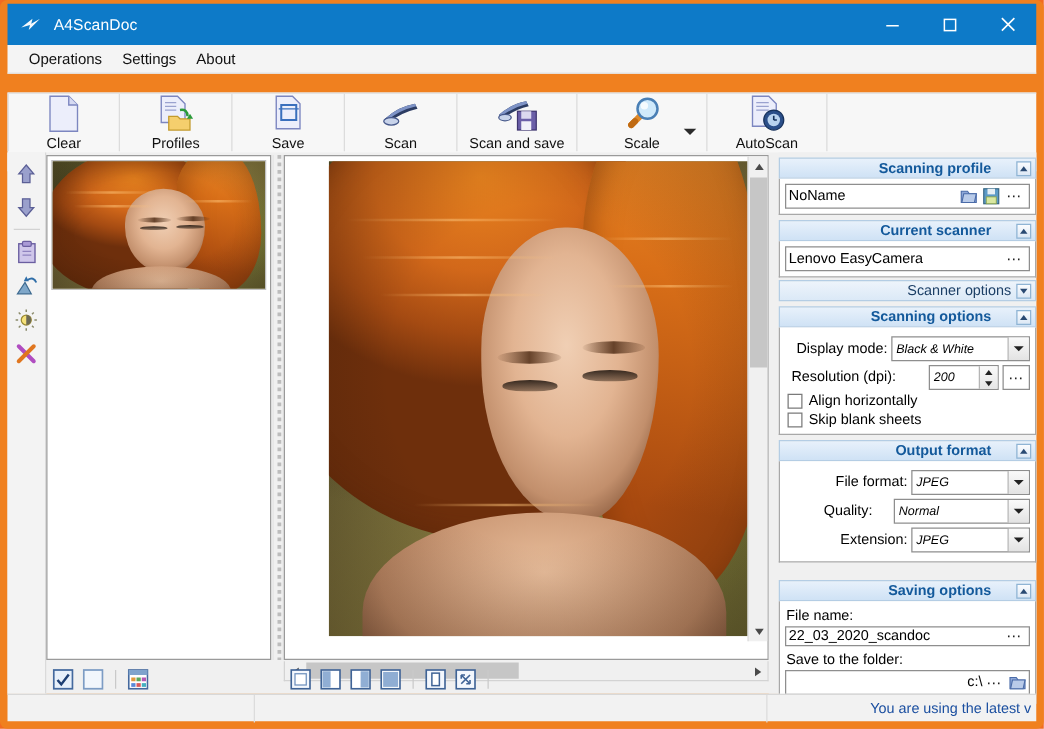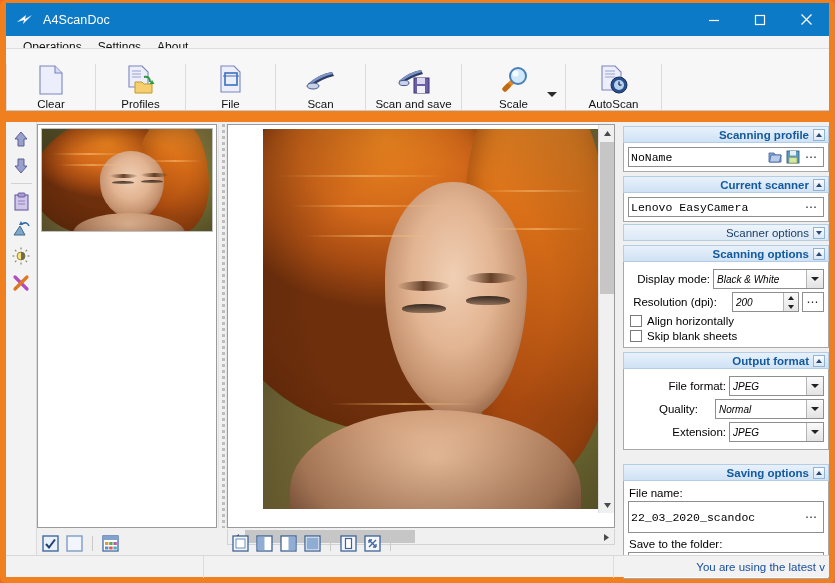--- a/index.html
+++ b/index.html
@@ -39,25 +39,25 @@
   
   .menubar {
     position:absolute; left:6px; top:36px; width:823px; height:23px;
     background:#f4f4f4;
     display:flex; align-items:center; padding-left:9px;
     border-bottom:1px solid #e2e2e2;
   }
   .menuitem { font-size:12px; padding:2px 8px; color:#111; }
   
   .toolbar {
-    position:absolute; left:6px; top:48px; width:823px; height:63px;
+    position:absolute; left:6px; top:74px; width:823px; height:63px;
     background:#f7f7f7;
     border-top:1px solid #dedede;
     border-bottom:1px solid #c8c8c8;
-    display:flex; align-items:flex-end;
+    display:flex; align-items:flex-start;
   }
   .tb-btn {
     width:90px; display:flex; flex-direction:column; align-items:center; justify-content:center;
     gap:2px; border-right:1px solid #dcdcdc; position:relative;
   }
   .tb-btn:first-child { border-left:1px solid #dcdcdc; }
   .tb-ico { height:32px; display:flex; align-items:center; justify-content:center; }
   .tb-label { font-size:11.5px; color:#111; }
   .tb-wide { width:96px; }
   .tb-scale { width:104px; }
@@ -147,40 +147,40 @@
   
   .side {
     position:absolute; left:617px; top:0px; width:206px; height:433px;
     background:#f0f0f0;
   }
   .sec-head {
     height:17px;
     background:linear-gradient(#e8f1fb,#cfe2f5);
     border:1px solid #b4cde4;
     display:flex; align-items:center; justify-content:flex-end;
-    padding-right:3px; gap:4px;
+    padding-right:3px; gap:20px;
     margin-top:4px;
   }
   .sec-title { color:#13599b; font-weight:bold; font-size:11.5px; }
   .sec-btn {
     width:12px;height:12px;background:linear-gradient(#fbfcfe,#dce8f5);
     border:1px solid #8fb4d4; display:flex;align-items:center;justify-content:center;
   }
   .sec-body {
     background:#fff; border:1px solid #a8a8a8; border-top:none;
     padding:4px 4px;
   }
   .field-row { display:flex; align-items:center; margin:3px 0; }
   .lbl { font-size:11.5px; color:#000; white-space:nowrap; }
   .inp {
     border:1px solid #8e8e8e; background:#fff; height:19px;
     display:flex; align-items:center; padding:0 2px; font-size:11.5px;
     flex:1; min-width:0;
   }
-  .inp .val { flex:1; overflow:hidden; white-space:nowrap;font-family:Liberation Mono, monospace; }
+  .inp .val { flex:1; overflow:hidden; white-space:nowrap; }
   .dots { font-size:12px; letter-spacing:1px; color:#222; padding:0 3px; line-height:1; }
   .combo {
     border:1px solid #8e8e8e; background:#fff; height:20px;
     display:flex; align-items:center; font-size:10px; padding-left:3px;font-style:italic;
   }
   .combo .val { flex:1; white-space:nowrap; overflow:hidden; }
   .cbtn {
     width:17px; height:18px; background:linear-gradient(#fafafa,#e3e3e3);
     border-left:1px solid #b5b5b5; display:flex;align-items:center;justify-content:center;
   }
@@ -328,21 +328,21 @@
     </div>
 
     <div class="tb-btn">
       <div class="tb-ico">
         <svg width="28" height="32" viewBox="0 0 28 32">
           <path d="M4 2 h13 l6 6 v20 h-19 z" fill="#eceefb" stroke="#7c86c0" stroke-width="1.1"></path>
           <rect x="8" y="9" width="12" height="12" fill="none" stroke="#3a6fbd" stroke-width="1.6"></rect>
           <line x1="6" y1="12" x2="22" y2="12" stroke="#3a6fbd" stroke-width="1"></line>
         </svg>
       </div>
-      <div class="tb-label">File</div>
+      <div class="tb-label">Save</div>
     </div>
 
     <div class="tb-btn">
       <div class="tb-ico">
         <svg width="32" height="32" viewBox="0 0 32 32">
           <path d="M3 20 Q14 10 27 8 L29 12 Q16 15 6 23 Z" fill="#2c3c63"></path>
           <path d="M3 20 Q14 10 27 8 L28 10 Q15 13 5 21 Z" fill="#7e93c6"></path>
           <ellipse cx="8" cy="22" rx="6" ry="3" fill="#c8d3ea" stroke="#46588a" stroke-width="1"></ellipse>
         </svg>
       </div>
@@ -657,21 +657,21 @@
           <span class="lbl" style="width:82px;text-align:right;">Display mode:</span>
           <div class="combo" style="flex:1;margin-left:3px;">
             <span class="val">Black &amp; White</span>
             <span class="cbtn">
                 <span class="caret"></span>
               </span>
           </div>
         </div>
         <div class="field-row">
           <span class="lbl" style="width:94px;text-align:center;">Resolution (dpi):</span>
-          <div class="combo" style="flex:1;margin-left:10px;">
+          <div class="combo" style="flex:1;margin-left:21px;">
             <span class="val">200</span>
             <span class="spin">
               <div>
                   <span class="caret-up"></span>
                 </div>
               <div>
                   <span class="caret-dn"></span>
                 </div>
             </span>
           </div>
@@ -730,21 +730,21 @@
       <div class="sec-head" style="margin-top:14px;">
         <div class="sec-title">Saving options</div>
         <div class="sec-btn">
           <svg width="8" height="6" viewBox="0 0 8 6">
               <path d="M4 1 L7 5 H1 Z" fill="#2a4a73"></path>
             </svg>
         </div>
       </div>
       <div class="sec-body" style="padding-bottom:6px;">
         <div class="fname-lbl">File name:</div>
-        <div class="inp" style="height:32px;">
+        <div class="inp" style="height:16px;">
           <span class="val">22_03_2020_scandoc</span>
           <span class="dots">⋯</span>
         </div>
         <div class="fname-lbl" style="margin-top:5px;">Save to the folder:</div>
         <div class="inp" style="height:20px;">
           <span class="val"></span>
           <span class="lbl">c:\</span>
           <span class="dots">⋯</span>
           <span style="display:flex;align-items:center;padding-left:2px;">
             <svg width="14" height="14" viewBox="0 0 14 14">

